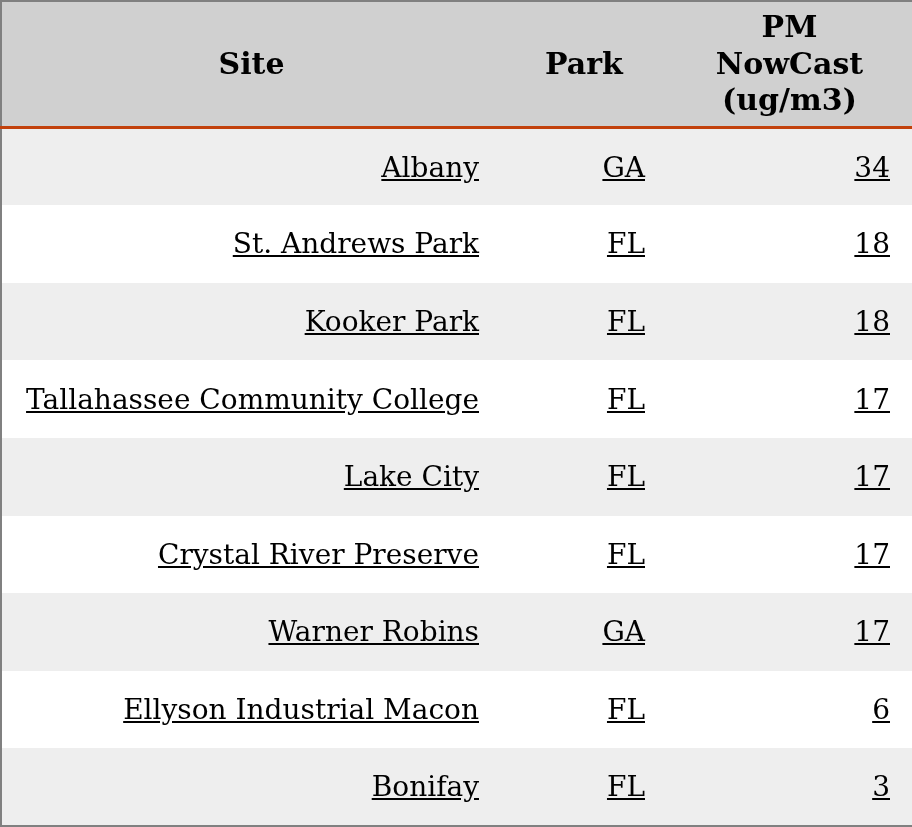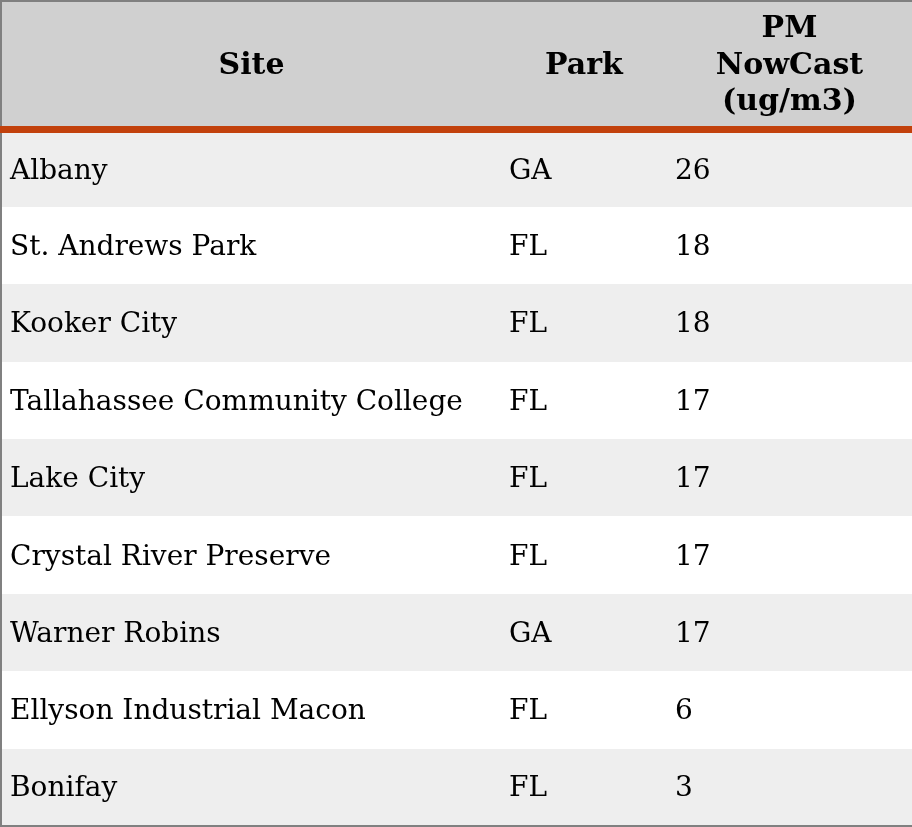--- a/index.html
+++ b/index.html
@@ -19,34 +19,35 @@
     box-sizing: border-box;
   }
   .aq-table thead th {
     background: #d0d0d0;
     height: 124px;
     font-weight: bold;
     font-size: 30px;
     line-height: 1.22;
     text-align: center;
     vertical-align: middle;
-    border-bottom: 7px solid #c2410c;
+    border-bottom: 3px solid #c2410c;
     padding: 0;
   }
   .aq-table thead th .hdr-wrap {
     display: inline-block;
     max-width: 170px;
     white-space: normal;
   }
   .aq-table tbody td {
     font-size: 28px;
-    text-align: left;
+    text-align: right;
     vertical-align: middle;
-    padding: 0 8px;
+    padding: 0 22px;
     overflow: hidden;
+    text-decoration: underline;
   }
   .aq-table tbody tr { height: 57px; }
   .aq-table tbody tr:nth-child(odd)  { background: #eeeeee; }
   .aq-table tbody tr:nth-child(even) { background: #ffffff; }
 </style>
 </head>
 <body>
 
 <table class="aq-table">
   <colgroup>
@@ -58,29 +59,29 @@
     <tr>
       <th><span class="hdr-wrap">Site</span></th>
       <th><span class="hdr-wrap">Park</span></th>
       <th><span class="hdr-wrap">PM NowCast (ug/m3)</span></th>
     </tr>
   </thead>
   <tbody>
     <tr>
       <td>Albany</td>
       <td>GA</td>
-      <td>26</td>
+      <td>34</td>
     </tr>
     <tr>
       <td>St. Andrews Park</td>
       <td>FL</td>
       <td>18</td>
     </tr>
     <tr>
-      <td>Kooker City</td>
+      <td>Kooker Park</td>
       <td>FL</td>
       <td>18</td>
     </tr>
     <tr>
       <td>Tallahassee Community College</td>
       <td>FL</td>
       <td>17</td>
     </tr>
     <tr>
       <td>Lake City</td>

